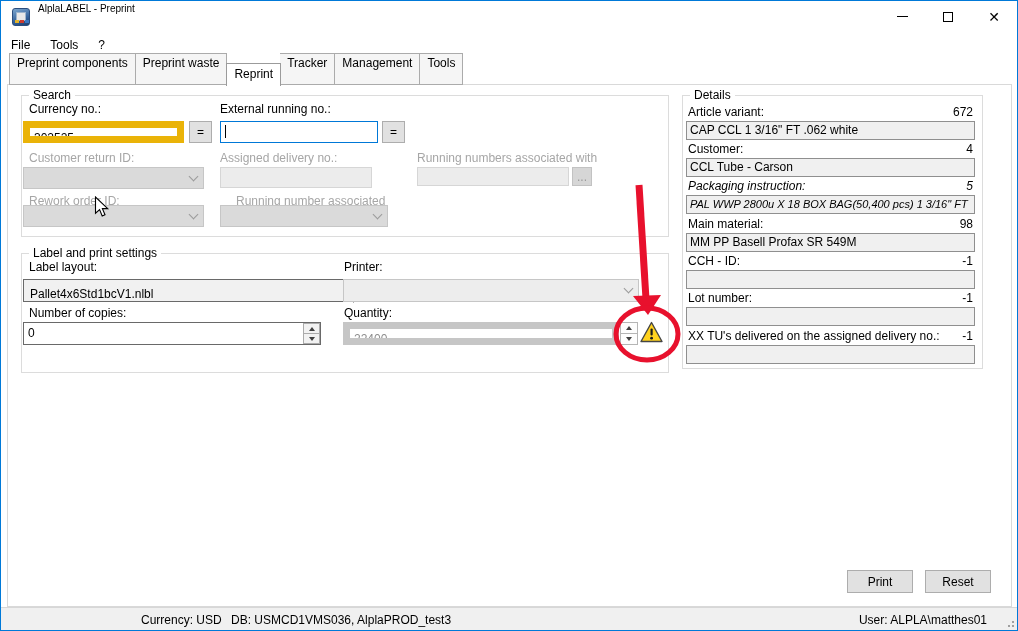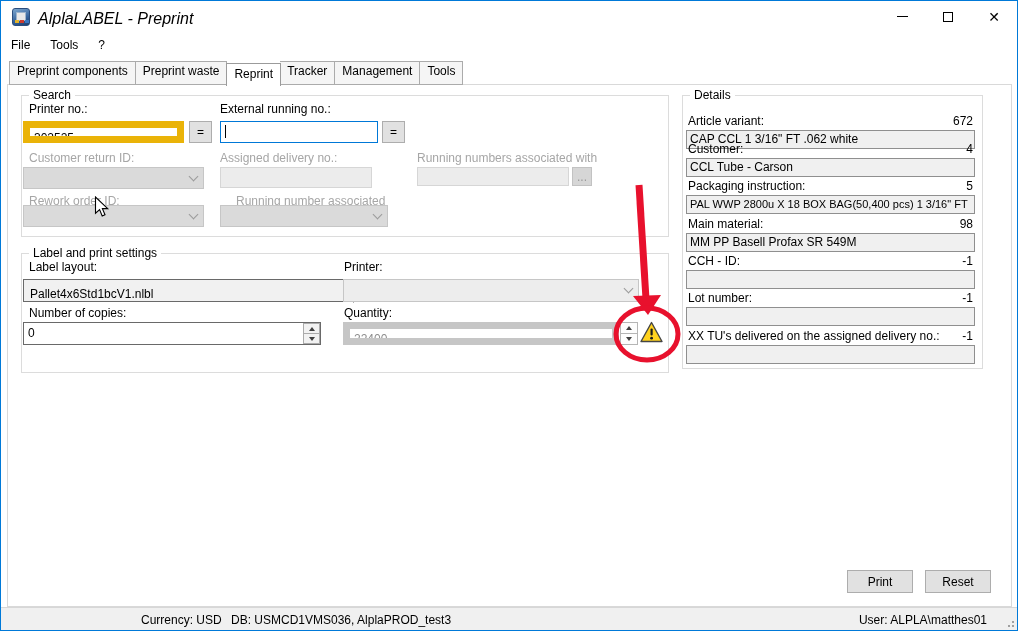--- a/index.html
+++ b/index.html
@@ -10,31 +10,31 @@
     font-family:"Liberation Sans", sans-serif; font-size:12px; color:#000;
     overflow:hidden;
   }
   
   .titlebar { position:absolute; left:0; top:0; width:100%; height:31px; background:#fff; display:flex; align-items:center; }
   .app-icon { position:absolute; left:11px; top:7px; width:18px; height:18px; border-radius:3px;
     background:linear-gradient(160deg,#7da7cf 0%,#35639c 60%,#1d3f6e 100%); border:1px solid #2a4d7e; }
   .app-icon .inner { position:absolute; left:3px; top:3px; width:10px; height:9px; background:#e8e8e8; border:1px solid #9db4cc; }
   .app-icon .pix { position:absolute; left:2px; bottom:2px; width:4px; height:3px; background:#e3b32a;
     box-shadow:5px 0 0 #cc3b2f, 10px 0 0 #3a77c2; }
-  .title-text { position:absolute; left:37px; top:9px; font-size:16px;font-style:italic; }
+  .title-text { position:absolute; left:37px; top:2px; font-size:10px; }
   .winbtn { position:absolute; top:0; width:46px; height:31px; display:flex; align-items:center; justify-content:center; }
   .glyph-min { width:11px; height:0; border-top:1px solid #000; }
   .glyph-max { width:10px; height:10px; border:1px solid #000; }
   .glyph-close { font-size:14px; line-height:1; }
   
   .menubar { position:absolute; left:0; top:32px; width:100%; height:24px; background:#fff; display:flex; align-items:center; }
   .menu-item { padding:3px 10px; }
   
   .tabstrip { position:absolute; left:8px; top:62px; height:22px; display:flex; align-items:flex-end; z-index:3; }
-  .tab { height:24px; line-height:19px; padding:0 7px; background:#f5f5f5; border:1px solid #ababab; border-left:none; white-space:nowrap; }
+  .tab { height:32px; line-height:19px; padding:0 7px; background:#f5f5f5; border:1px solid #ababab; border-left:none; white-space:nowrap; }
   .tab:first-child { border-left:1px solid #ababab; }
   .tab.active { height:23px; line-height:21px; background:#fff; border:1px solid #9b9b9b; border-bottom:none; margin:0 -1px -1px -1px; z-index:4; position:relative; }
   .tabpage { position:absolute; left:6px; top:83px; width:1005px; height:523px; background:#fff; border:1px solid #d9d9d9; z-index:1; }
   
   .groupbox { position:absolute; border:1px solid #dcdcdc; z-index:2; }
   .legend { position:absolute; top:-8px; left:7px; background:#fff; padding:0 4px; white-space:nowrap; }
   
   .lbl { position:absolute; white-space:nowrap; z-index:5; }
   .lbl.dis { color:#a6a6a6; }
   .tb { position:absolute; background:#fff; border:7px solid #eab308; line-height:20px; padding:0 4px; white-space:nowrap; overflow:hidden; z-index:5; }
@@ -106,21 +106,21 @@
     <span class="tab active">Reprint</span>
     <span class="tab">Tracker</span>
     <span class="tab">Management</span>
     <span class="tab">Tools</span>
   </div>
   <div class="tabpage"></div>
 
   <div class="groupbox" style="left:20px; top:94px; width:648px; height:142px;">
     <span class="legend">Search</span>
   </div>
-  <span class="lbl" style="left:28px; top:101px;">Printer no.:</span>
+  <span class="lbl" style="left:28px; top:101px;">Currency no.:</span>
   <div class="tb" style="left:22px; top:120px; width:161px; height:22px;">302525</div>
   <div class="btn" style="left:188px; top:120px; width:23px; height:22px;">=</div>
 
   <span class="lbl" style="left:219px; top:101px;">External running no.:</span>
   <div class="tb focus" style="left:219px; top:120px; width:158px; height:22px;"><span class="caret"></span><span></span></div>
   <div class="btn" style="left:381px; top:120px; width:23px; height:22px;">=</div>
 
   <span class="lbl dis" style="left:28px; top:150px;">Customer return ID:</span>
   <div class="cmb dis" style="left:22px; top:166px; width:181px; height:22px;">
       <span></span>
@@ -188,35 +188,35 @@
   <svg class="warn" width="23" height="22" viewBox="0 0 23 22">
     <polygon points="11.5,1.5 22,20.5 1,20.5" fill="#ffd21e" stroke="#454545" stroke-width="1.4" stroke-linejoin="round"></polygon>
     <rect x="10.5" y="7.5" width="2.2" height="7" rx="1" fill="#1a1a1a"></rect>
     <circle cx="11.6" cy="17.2" r="1.4" fill="#1a1a1a"></circle>
   </svg>
 
   <div class="groupbox" style="left:681px; top:94px; width:301px; height:274px;">
     <span class="legend">Details</span>
   </div>
 
-  <div class="drow" style="top:104px;margin-top:9px;">
+  <div class="drow" style="top:104px;">
     <div class="dlabel">
         <span>Article variant:</span>
         <span>672</span>
       </div>
     <div class="dfield">CAP CCL 1 3/16" FT .062 white</div>
   </div>
   <div class="drow" style="top:141px;">
     <div class="dlabel">
         <span>Customer:</span>
         <span>4</span>
       </div>
     <div class="dfield">CCL Tube - Carson</div>
   </div>
-  <div class="drow" style="top:178px;">
+  <div class="drow" style="top:178px;font-style:italic;">
     <div class="dlabel">
         <span>Packaging instruction:</span>
         <span>5</span>
       </div>
     <div class="dfield" style="font-size:11px;">PAL WWP 2800u X 18 BOX BAG(50,400 pcs) 1 3/16" FT</div>
   </div>
   <div class="drow" style="top:216px;">
     <div class="dlabel">
         <span>Main material:</span>
         <span>98</span>

